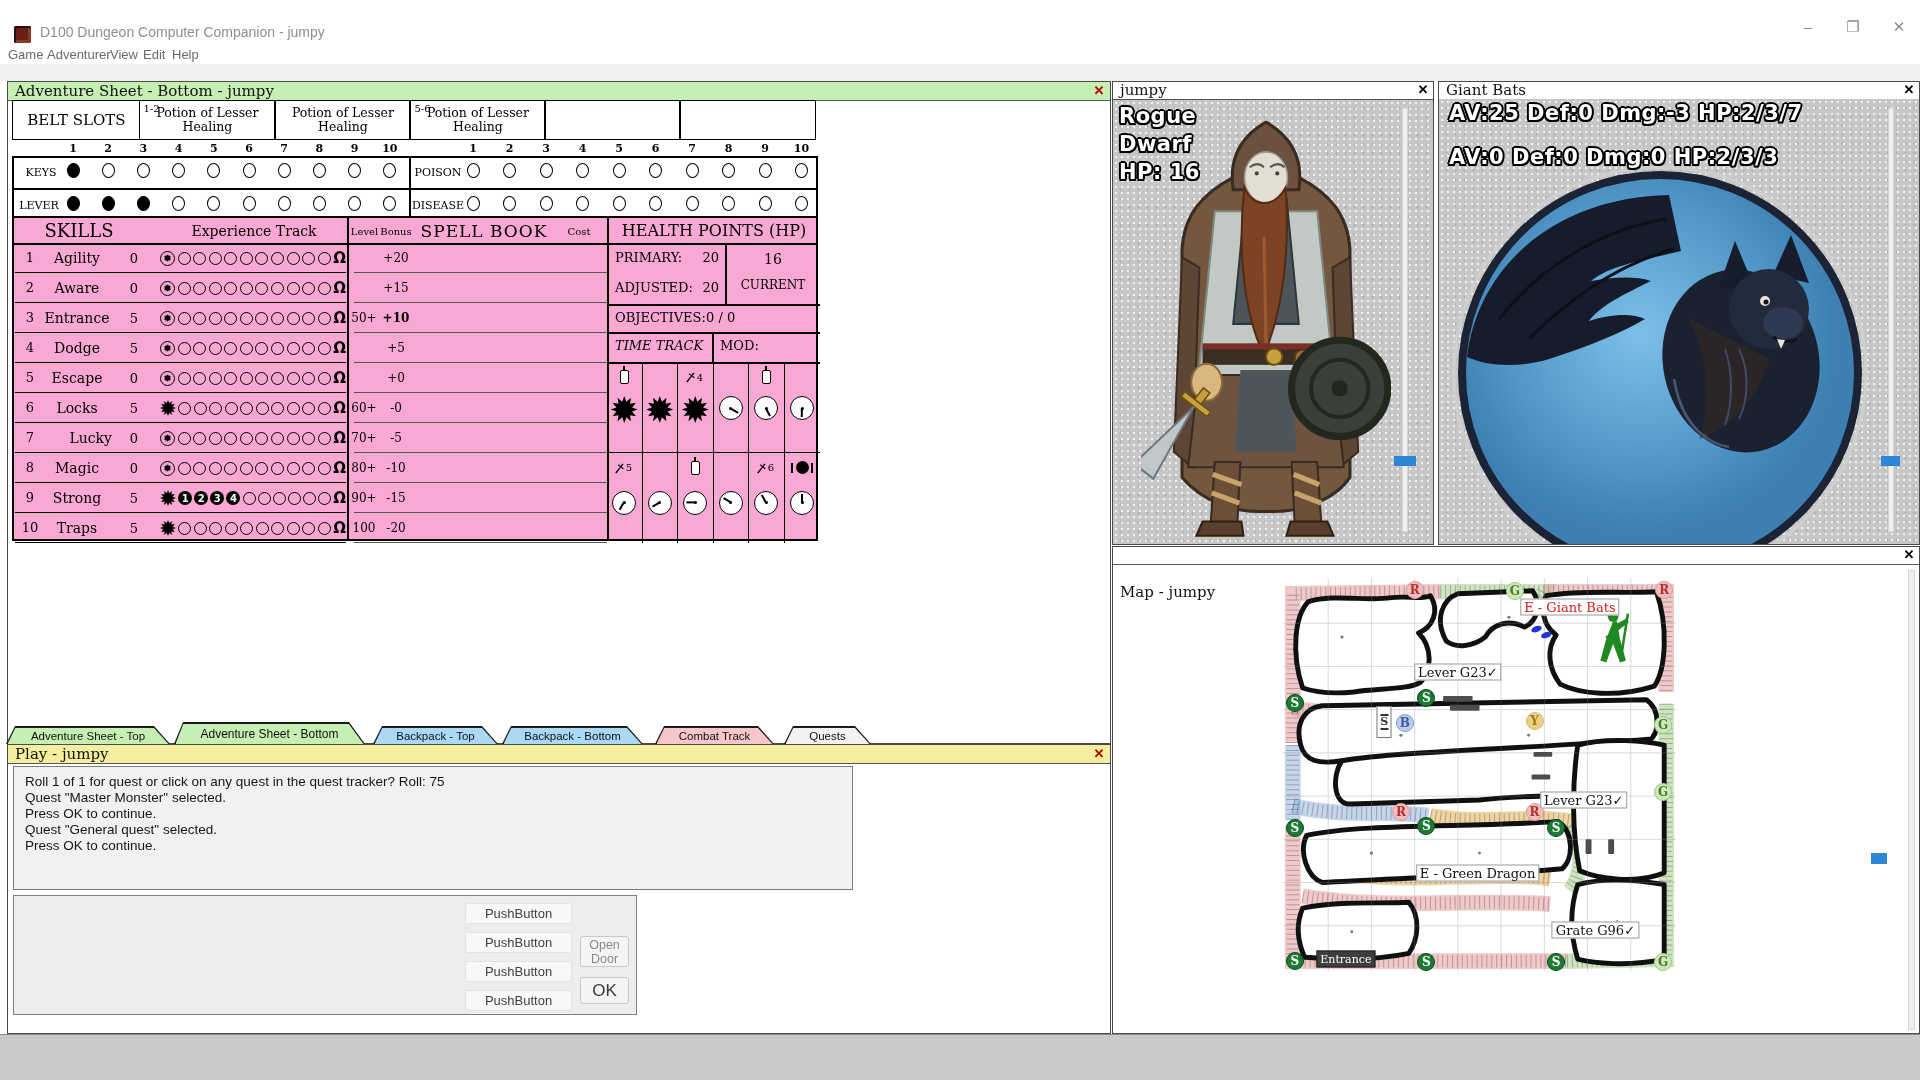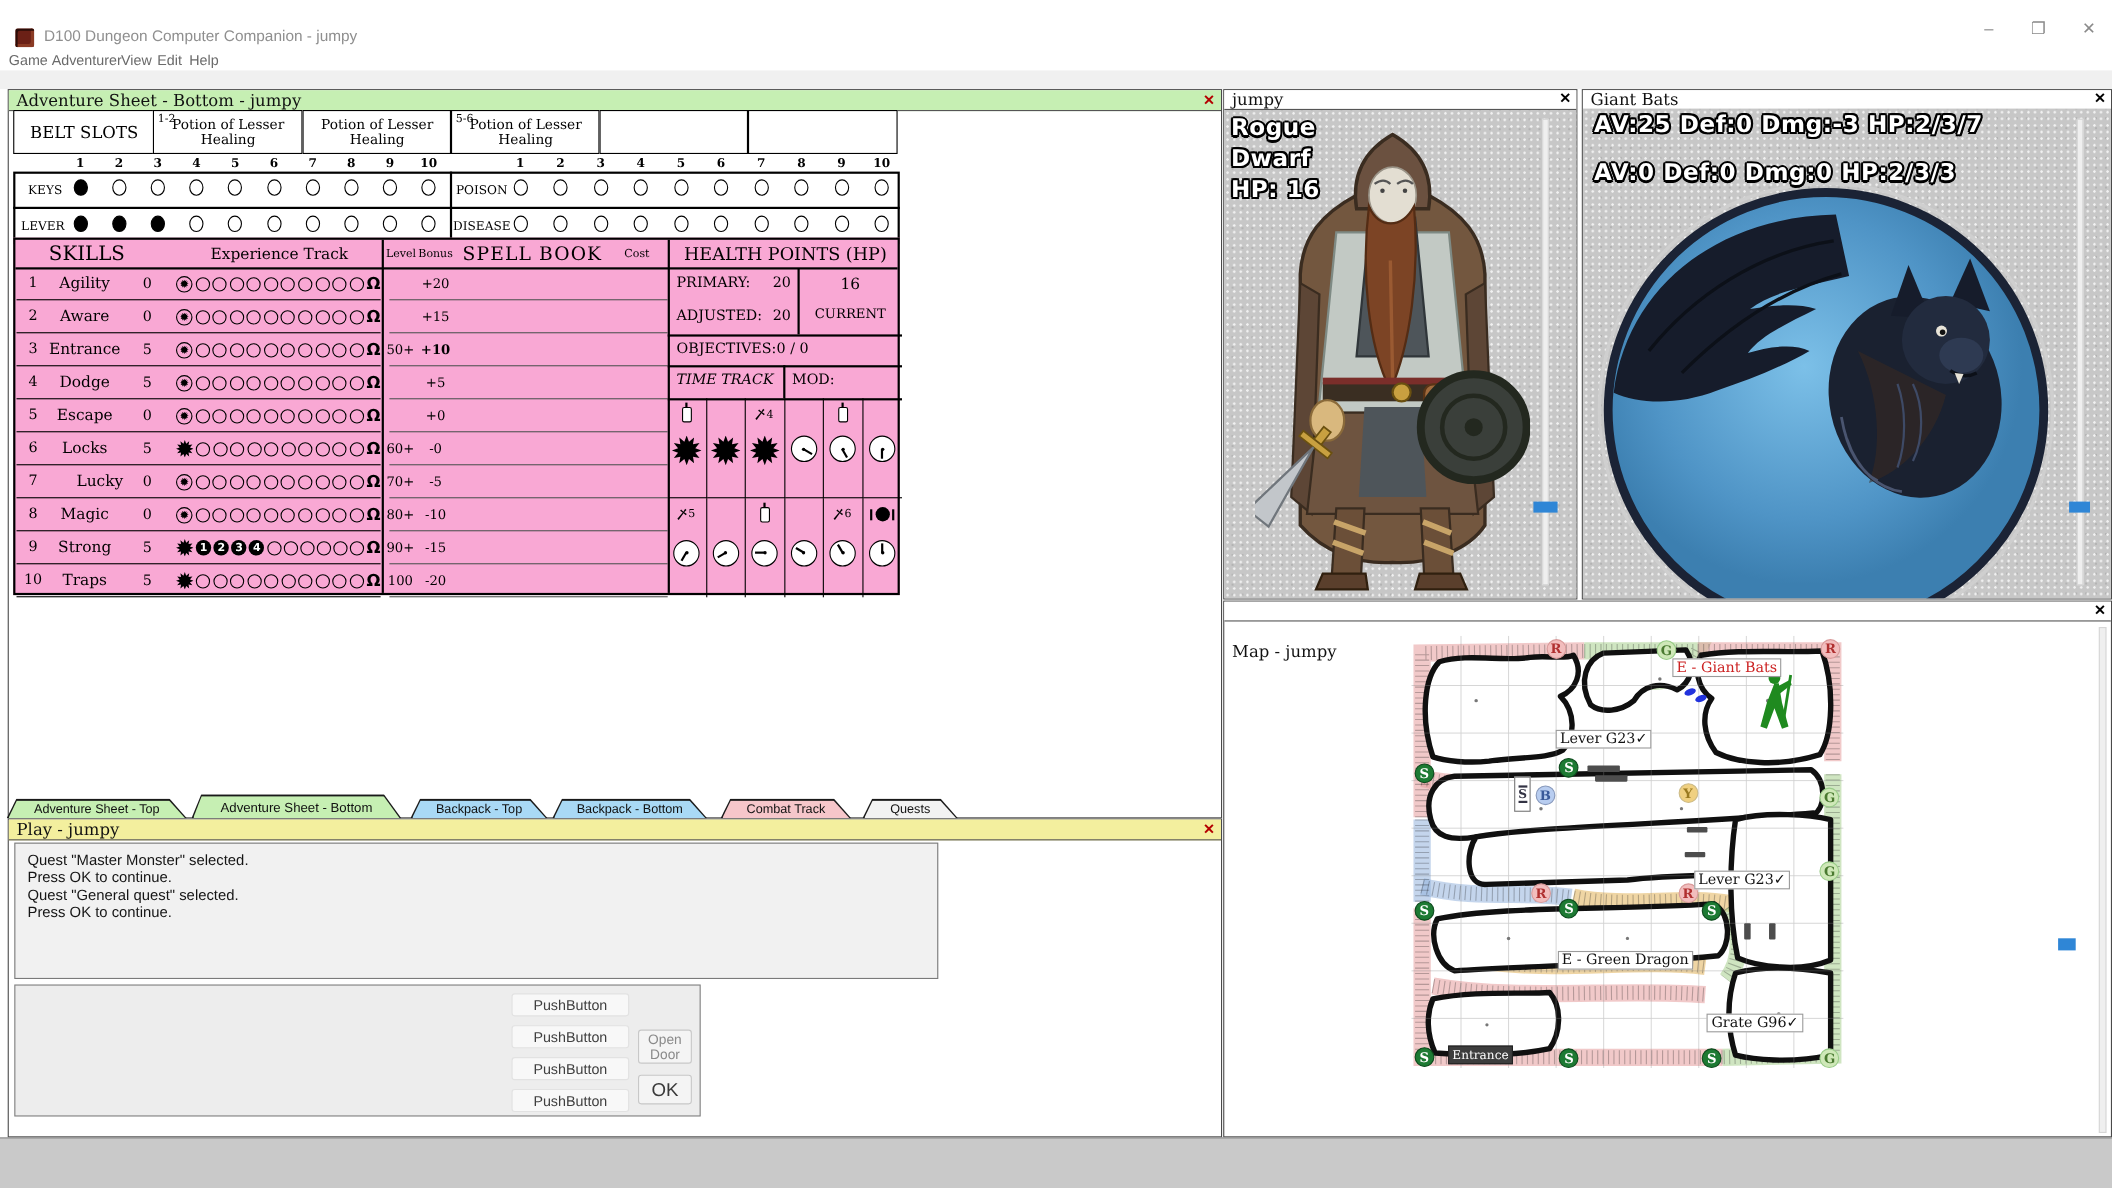--- a/index.html
+++ b/index.html
@@ -514,20 +514,21 @@
   </div>
 
   <div id="tabsrow"></div>
 
   <div class="abs panel" style="left:7px;top:744px;width:1104px;height:290px;"></div>
   <div class="abs" style="left:8px;top:745px;width:1102px;height:18px;background:#f3ef9e;border-bottom:1px solid #555;">
     <span class="phead abs" style="left:2px;top:0;">Play - jumpy</span>
     <span class="abs closex red" style="right:4px;top:2px;">✕</span>
   </div>
   <div class="abs logbox" style="left:13px;top:766px;width:840px;height:124px;" id="logbox">
+      <div class="logline">Roll 1 of 1 for quest or click on any quest in the quest tracker? Roll: 75</div>
       <div class="logline">Quest "Master Monster" selected.</div>
       <div class="logline">Press OK to continue.</div>
       <div class="logline">Quest "General quest" selected.</div>
       <div class="logline">Press OK to continue.</div>
     </div>
   <div class="abs btnpanel" style="left:13px;top:895px;width:624px;height:120px;"></div>
   <div id="pushbtns"></div>
   <div class="abs okbtn" style="left:580px;top:936px;width:49px;height:31px;font-size:12.5px;color:#8a8a8a;line-height:14px;">
       <span style="white-space:pre-line;width:40px;">Open Door</span>
     </div>

